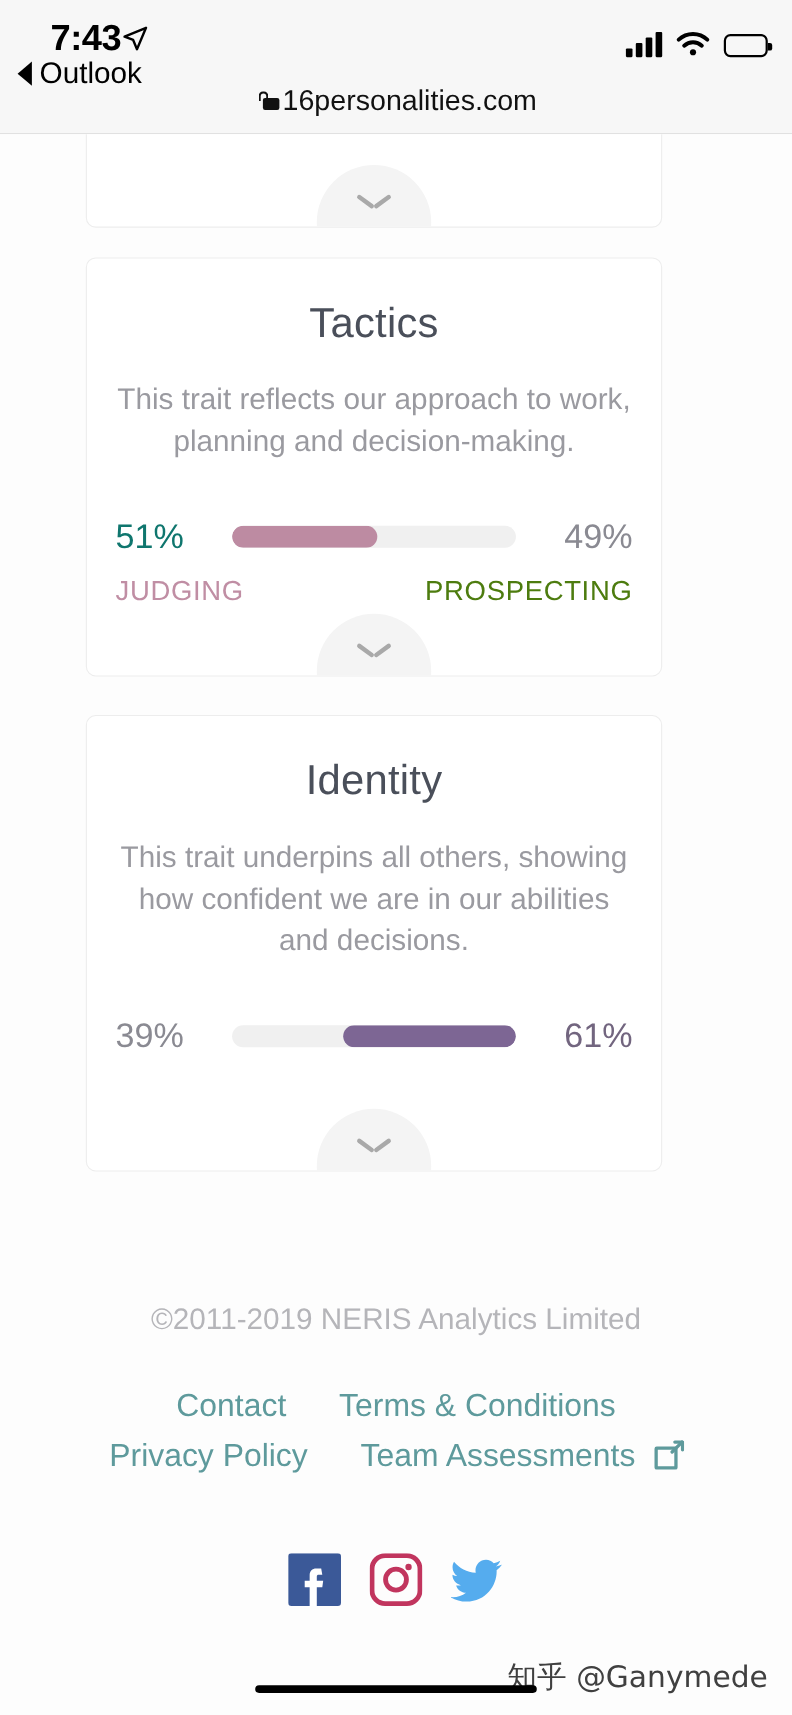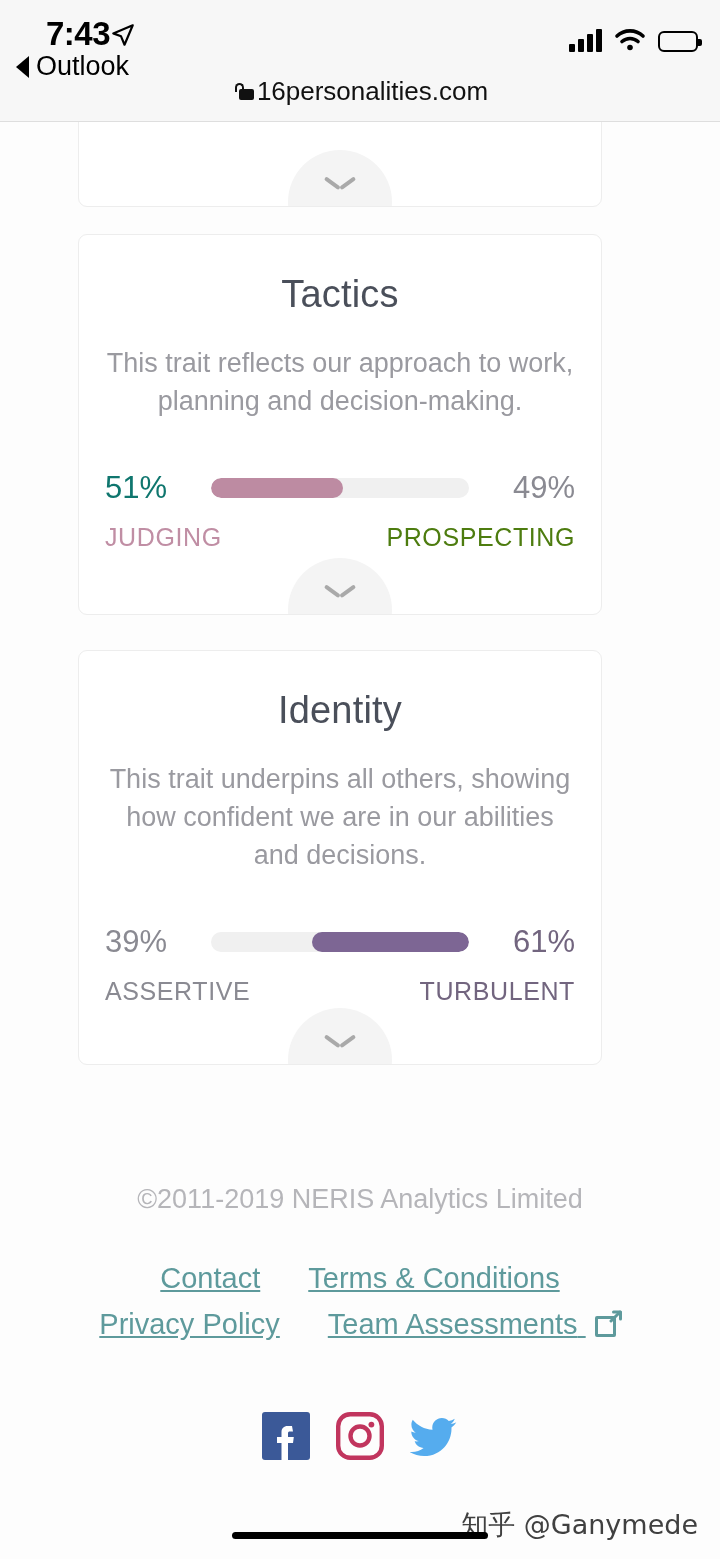--- a/index.html
+++ b/index.html
@@ -210,21 +210,20 @@
     text-align: center;
     font-size: 27px;
     color: #b5b5b9;
   }
   .footer-links {
     position: absolute;
     top: 1140px; left: 0; width: 720px;
     text-align: center;
     font-size: 29px;
     color: #5e9a9c;
-    text-decoration: underline;
   }
   .footer-links .row {
     display: flex;
     justify-content: center;
     align-items: center;
     gap: 48px;
     margin-bottom: 13px;
   }
   .footer-links a { color: #5e9a9c; text-decoration: none; white-space: nowrap; }
   .ext-icon {
@@ -351,24 +350,20 @@
     <p class="card-desc" style="margin-top:28px;">This trait underpins all others, showing how confident we are in our abilities and decisions.</p>
 
     <div class="meter-row" style="margin-top:50px;">
       <span class="pct left" style="color:#8a8a92;">39%</span>
       <span class="track">
         <span class="fill" id="fill-identity" style="right: 0px; width: 61%; background: rgb(125, 102, 148); left: auto;"></span>
       </span>
       <span class="pct right" style="color:#72657f;">61%</span>
     </div>
 
-    <div class="labels-row">
-      <span style="color:#8a8a92;">ASSERTIVE</span>
-      <span style="color:#72657f;">TURBULENT</span>
-    </div>
 
     <div class="expand-btn" style="top:357px;">
       <span class="chev"></span>
     </div>
   </div>
 
   <div class="copyright">©2011-2019 NERIS Analytics Limited</div>
 
   <div class="footer-links">
     <div class="row">

